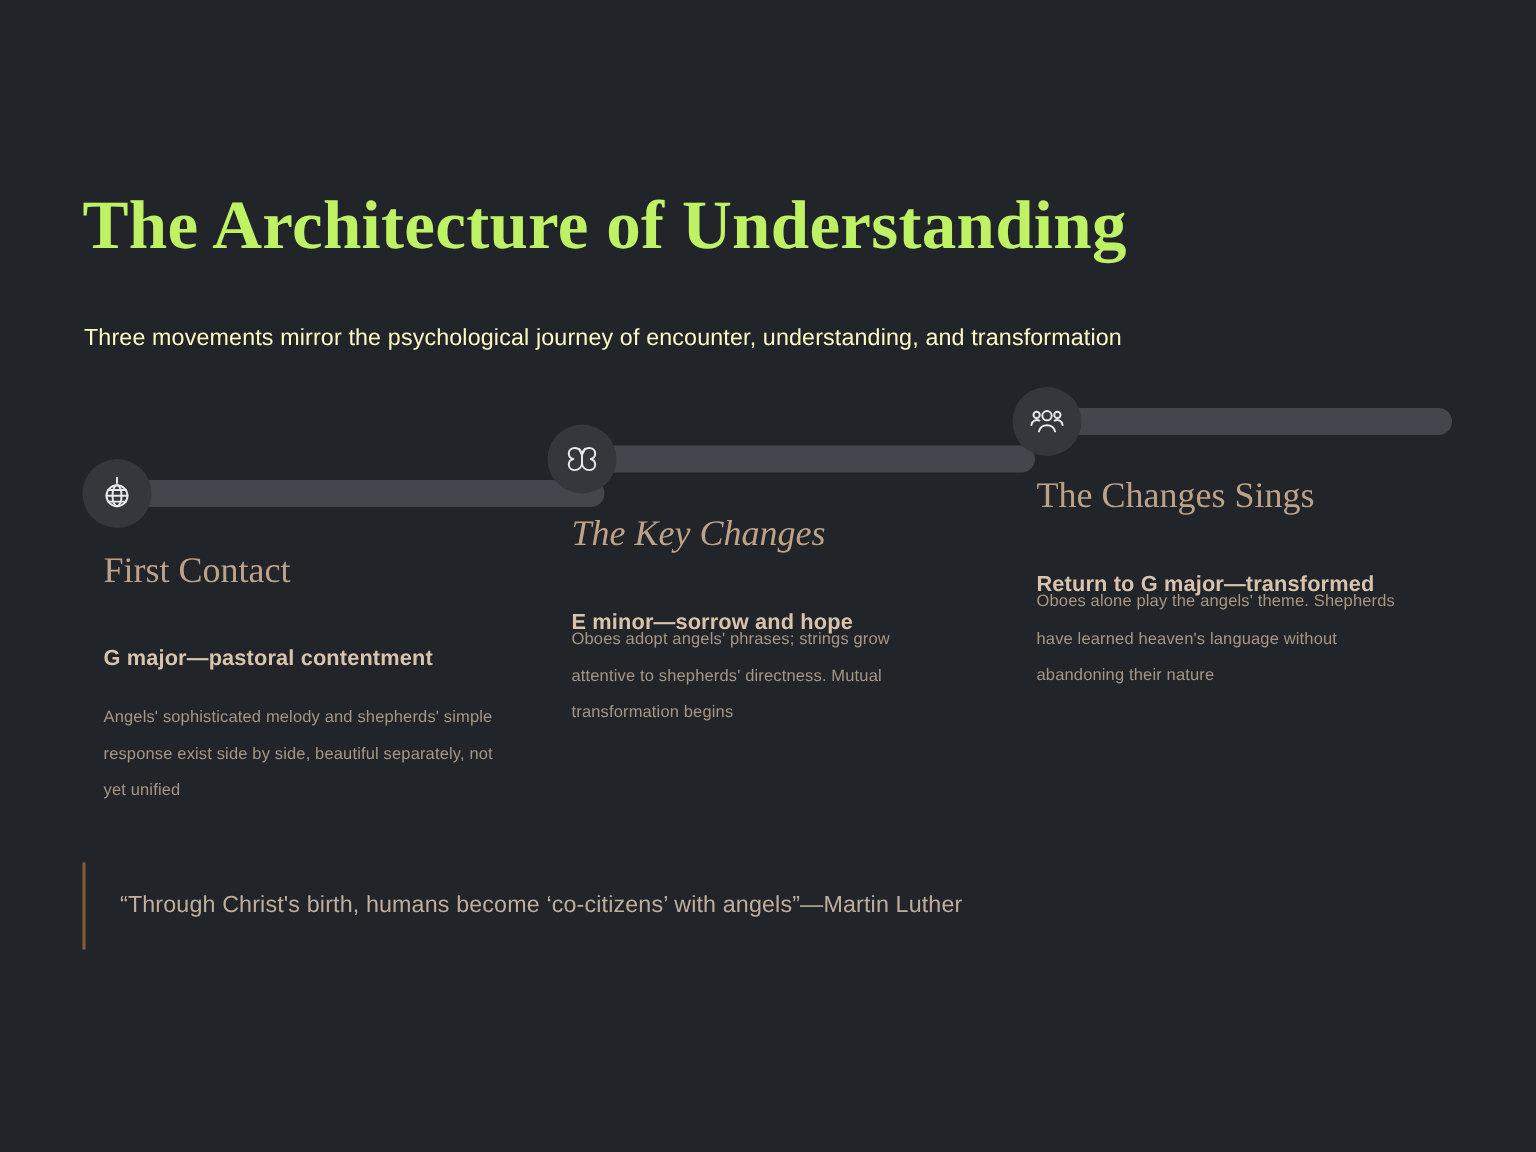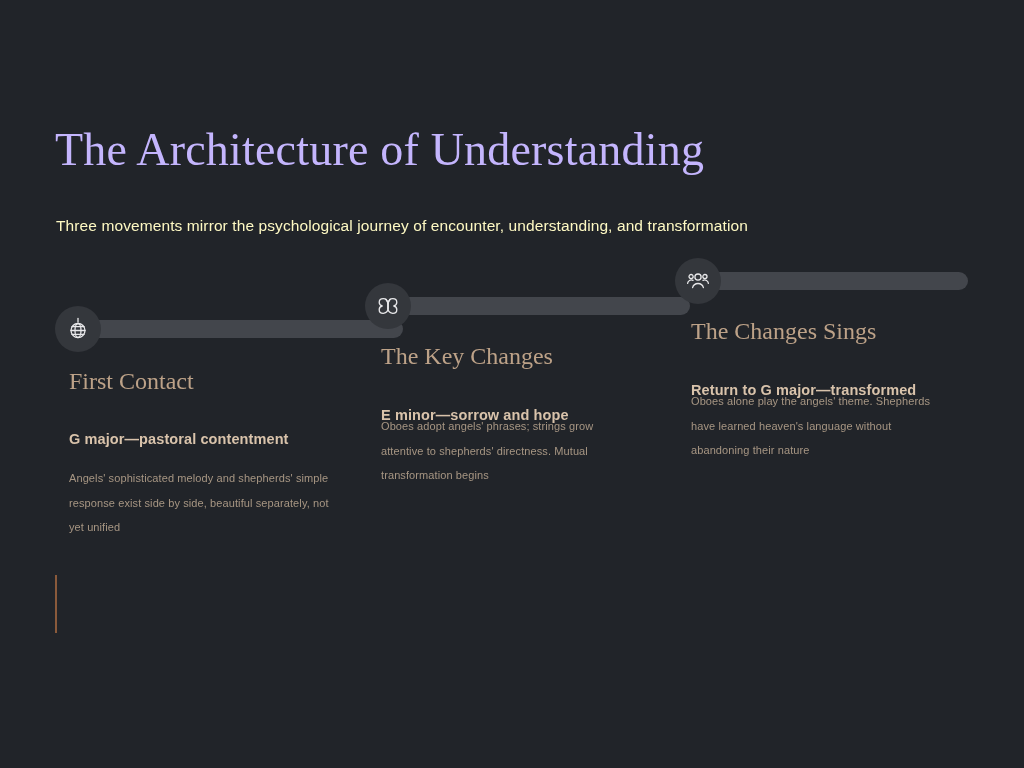--- a/index.html
+++ b/index.html
@@ -24,23 +24,23 @@
 
   
   .page-title {
     position: absolute;
     left: 55px;
     top: 125px;
     font-family: "Liberation Serif", serif;
     font-size: 46px;
     line-height: 1.1;
     letter-spacing: 0.2px;
-    color: #c4b5fd;
-    white-space: nowrap;
-    font-weight: 400;
+    color: #bef264;
+    white-space: nowrap;
+    font-weight: 700;
   }
   .page-subtitle {
     position: absolute;
     left: 56px;
     top: 217px;
     font-size: 15.5px;
     color: #fef9c3;
     letter-spacing: 0.1px;
     white-space: nowrap;
   }
@@ -101,21 +101,21 @@
   #mv1 .node { left: 0; top: 0; }
   #mv1 .bar  { left: 34px; top: 14px; width: 314px; }
   #mv1 .m-heading { left: 14px; top: 62px; }
   #mv1 .m-sub     { left: 14px; top: 101px; }
   #mv1 .m-body    { left: 14px; top: 132px; width: 262px; margin-top: 28px; }
 
   
   #mv2 { left: 365px; top: 283px; }
   #mv2 .node { left: 0; top: 0; }
   #mv2 .bar  { left: 34px; top: 14px; width: 291px; }
-  #mv2 .m-heading { left: 16px; top: 60px; }
+  #mv2 .m-heading { left: 16px; top: 60px; font-style: italic; }
   #mv2 .m-sub     { left: 16px; top: 100px; text-align: center; }
   #mv2 .m-body    { left: 16px; top: 131px; width: 245px; }
 
   
   #mv3 { left: 675px; top: 258px; }
   #mv3 .node { left: 0; top: 0; }
   #mv3 .bar  { left: 34px; top: 14px; width: 259px; }
   #mv3 .m-heading { left: 16px; top: 60px; }
   #mv3 .m-sub     { left: 16px; top: 100px; }
   #mv3 .m-body    { left: 16px; top: 131px; width: 245px; }
@@ -205,15 +205,16 @@
         </svg>
       </span>
     </div>
     <div class="m-heading">The Changes Sings</div>
     <div class="m-sub">Return to G major—transformed</div>
     <div class="m-body">Oboes alone play the angels' theme. Shepherds have learned heaven's language without abandoning their nature</div>
   </div>
 
   <div class="quote">
     <div class="quote-rule"></div>
+    <div class="quote-text">“Through Christ's birth, humans become ‘co-citizens’ with angels”—Martin Luther</div>
   </div>
 
 </div>
 
 </body></html>

